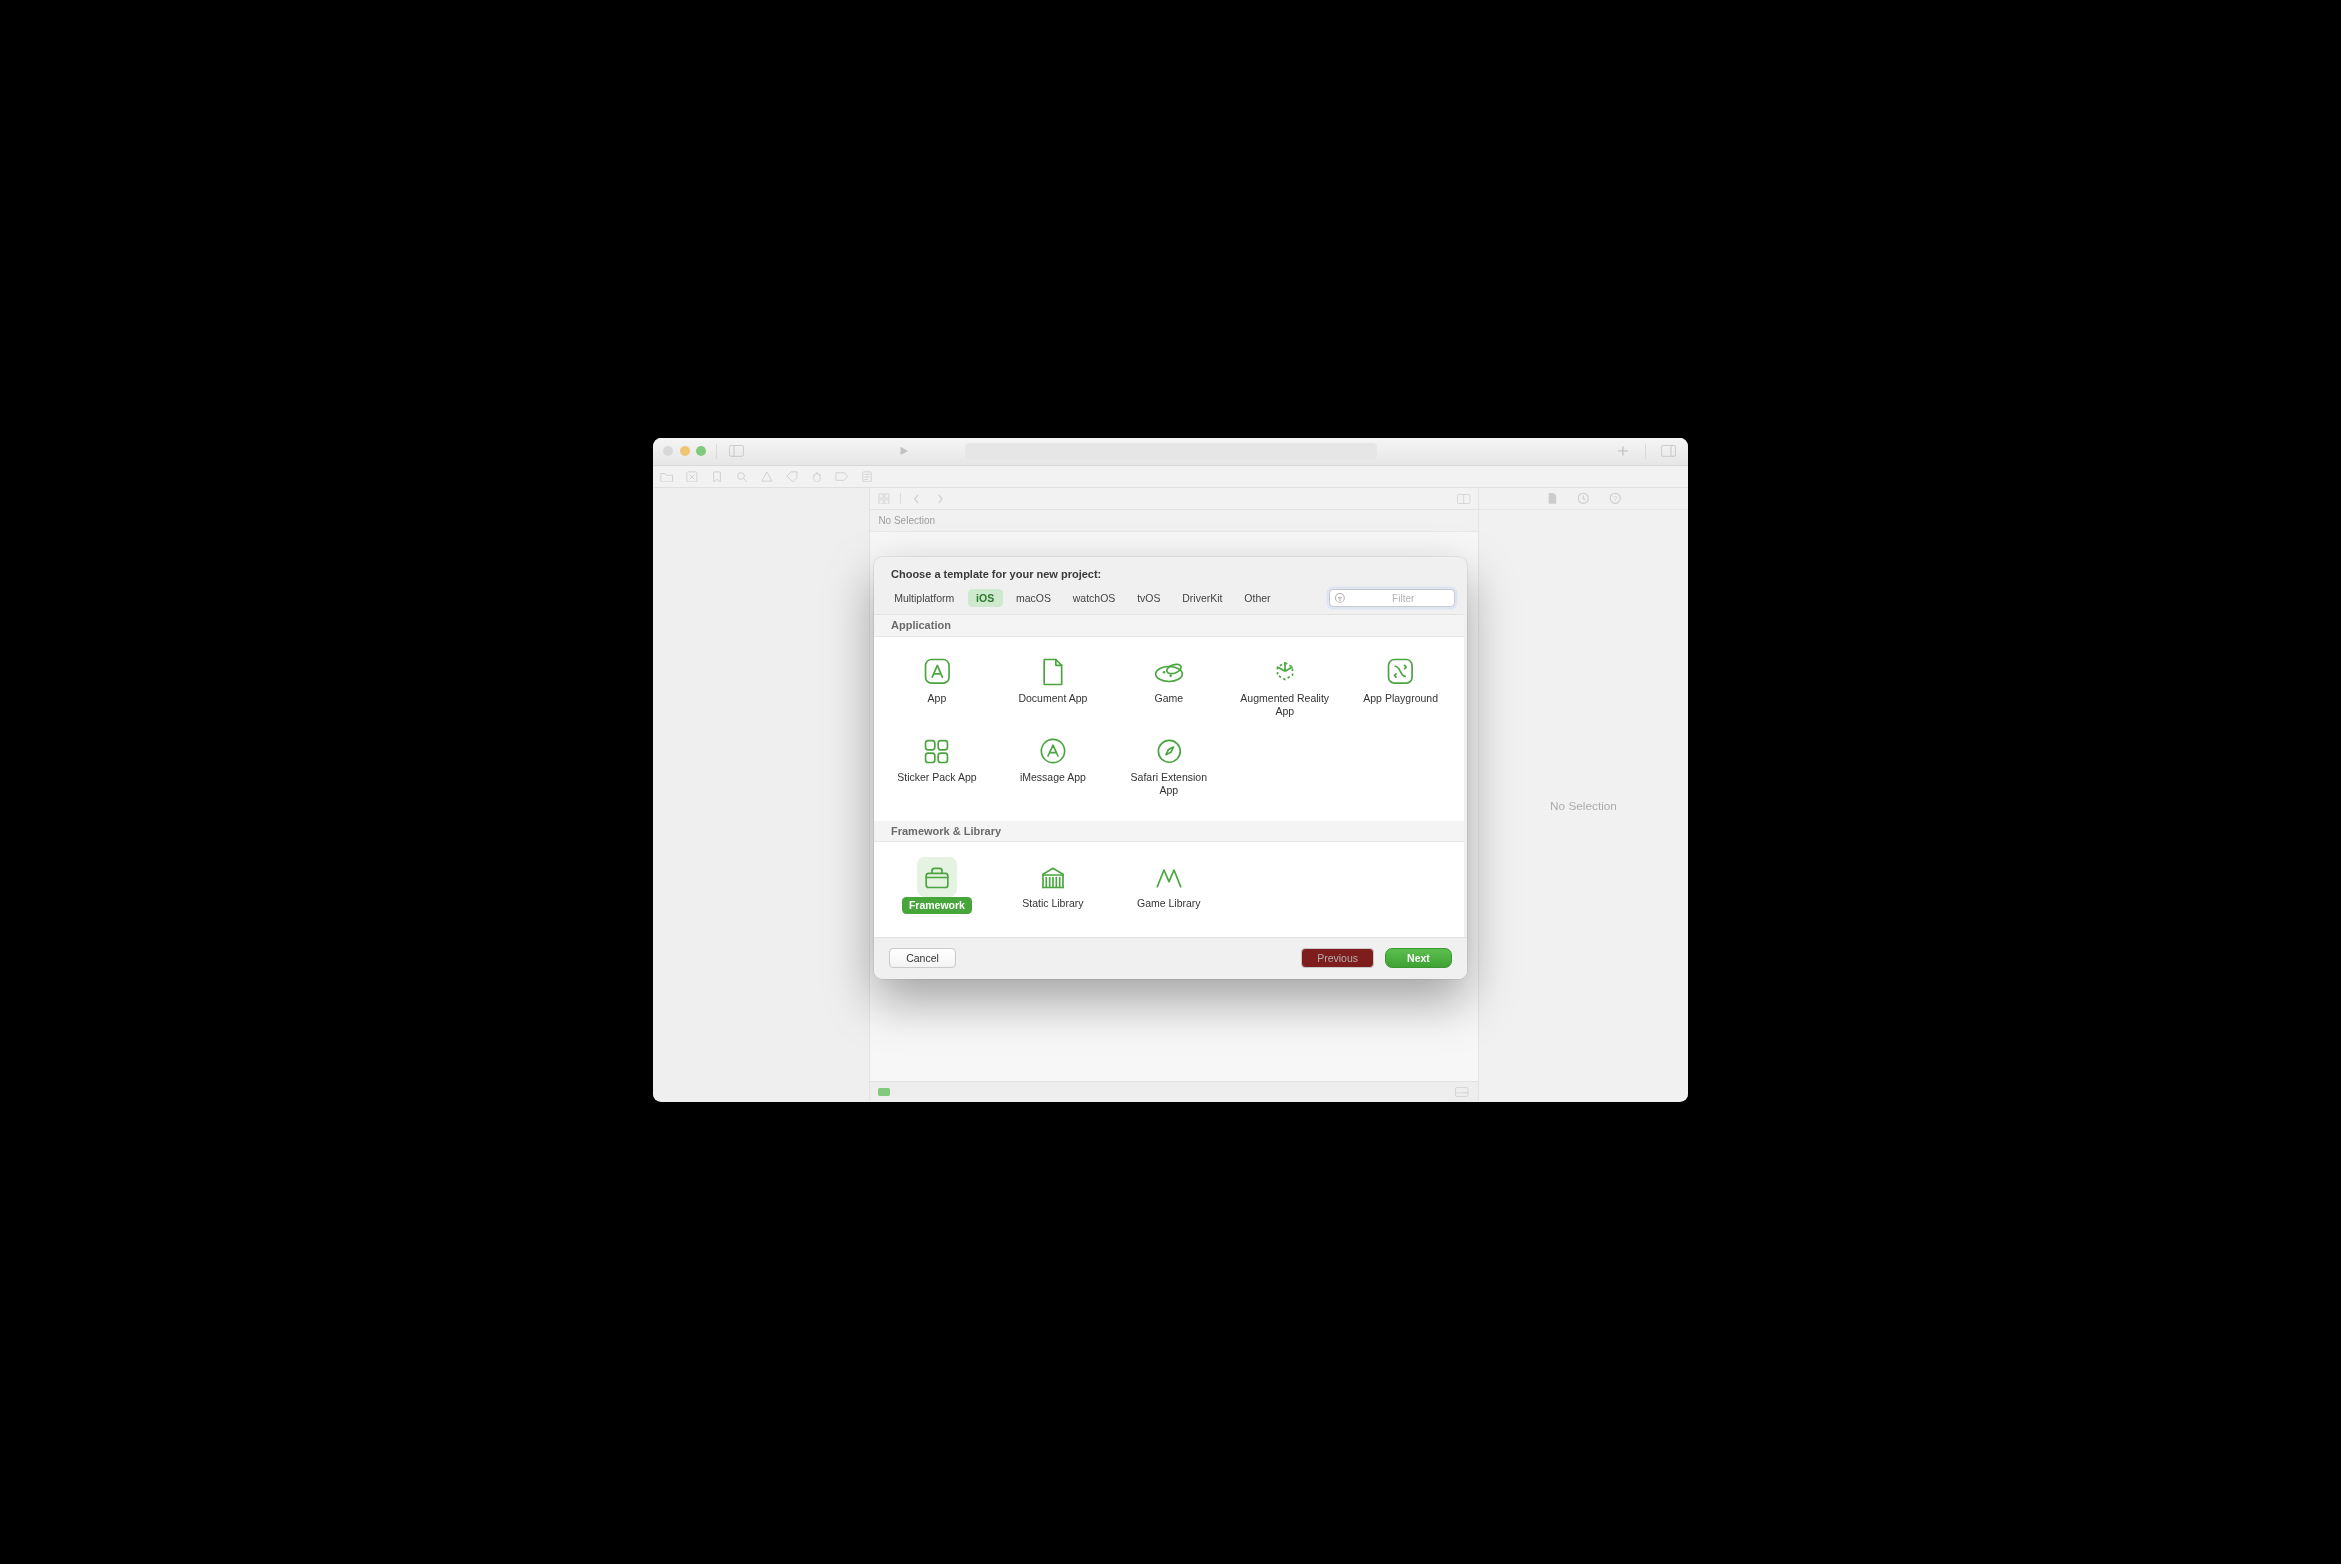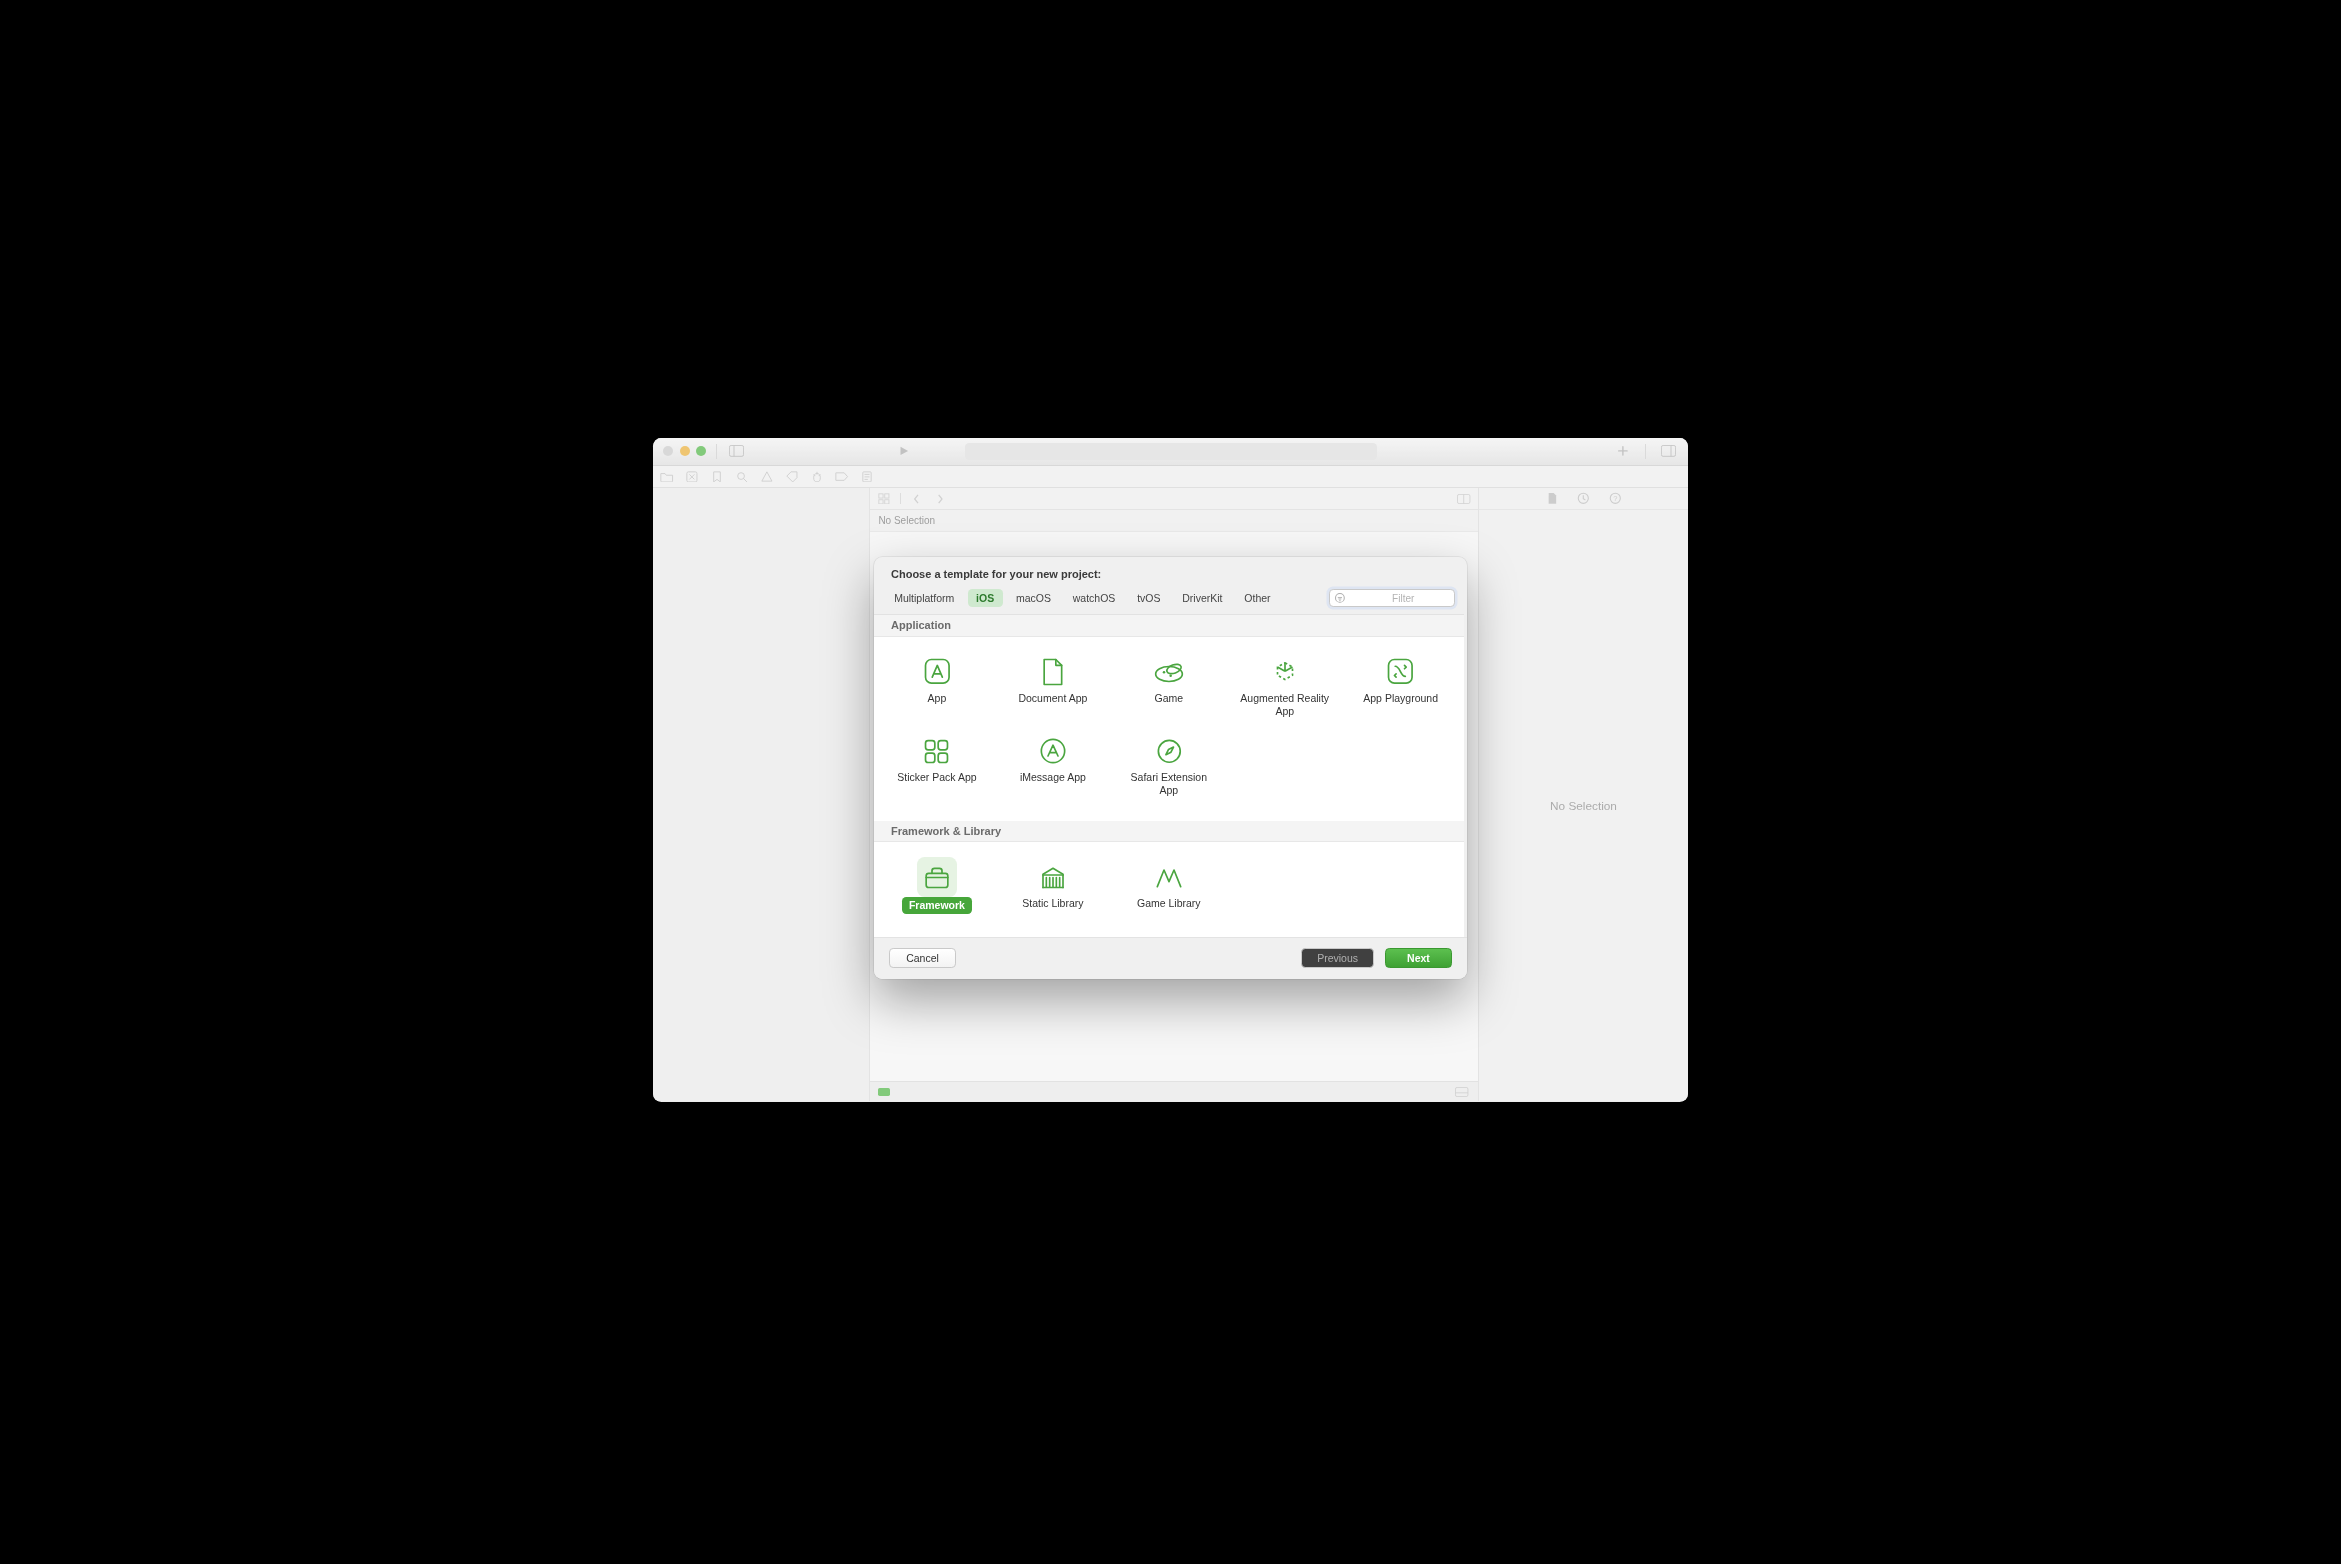--- a/index.html
+++ b/index.html
@@ -182,23 +182,23 @@
   .sheet-foot {
     height:42px; display:flex; align-items:center; padding:0 15px;
     border-top:0.8px solid #e3e3e3; background:#f0f0f0; gap:11px;
   }
   .sheet-foot .sp{flex:1}
   .btn {
     height:20px; padding:0 15px; border-radius:4.2px; border:0.8px solid #c9c9c9;
     background:linear-gradient(#fff,#f3f3f3); font-size:10.5px; color:#333;
     display:flex;align-items:center;justify-content:center; min-width:67px;
   }
-  .btn.disabled { color:#b0b0b0; background:#404040;}
+  .btn.disabled { color:#b0b0b0; background:#7f1d1d;}
   .btn.primary {
-    background:linear-gradient(#5cc04f,#3ea133); border-color:#3a9830; color:#fff; font-weight:600;
+    background:linear-gradient(#5cc04f,#3ea133); border-color:#3a9830; color:#fff; font-weight:600;border-radius:7px;
   }
 
   svg { display:block; }
 </style>
 </head>
 <body>
 
 <div class="stage">
   <div class="window">
 

